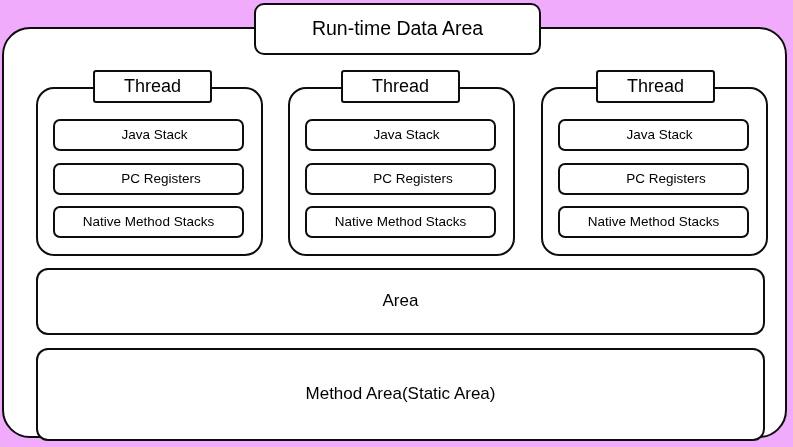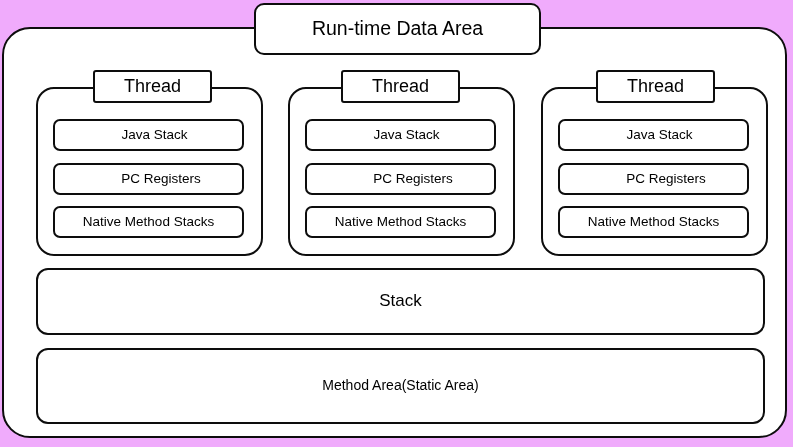--- a/index.html
+++ b/index.html
@@ -107,22 +107,22 @@
     border-width: 2.5px;
     z-index: 2;
   }
   .region-heap {
     top: 268px;
     height: 67px;
     font-size: 17px;
   }
   .region-method {
     top: 348px;
-    height: 76px;
-    font-size: 14px;
+    height: 93px;
+    font-size: 17px;
   }
 
   .box-label {
     display: block;
     white-space: nowrap;
   }
 </style>
 </head>
 <body>
 
@@ -170,20 +170,20 @@
     <span class="box-label">Java Stack</span>
   </div>
   <div class="box slot-box c2 r1">
     <span class="box-label">PC Registers</span>
   </div>
   <div class="box slot-box c2 r2">
     <span class="box-label">Native Method Stacks</span>
   </div>
 
   <div class="box region-box region-heap">
-    <span class="box-label">Stack</span>
+    <span class="box-label">Area</span>
   </div>
 
   <div class="box region-box region-method">
     <span class="box-label">Method Area(Static Area)</span>
   </div>
 
 </div>
 
 </body></html>

